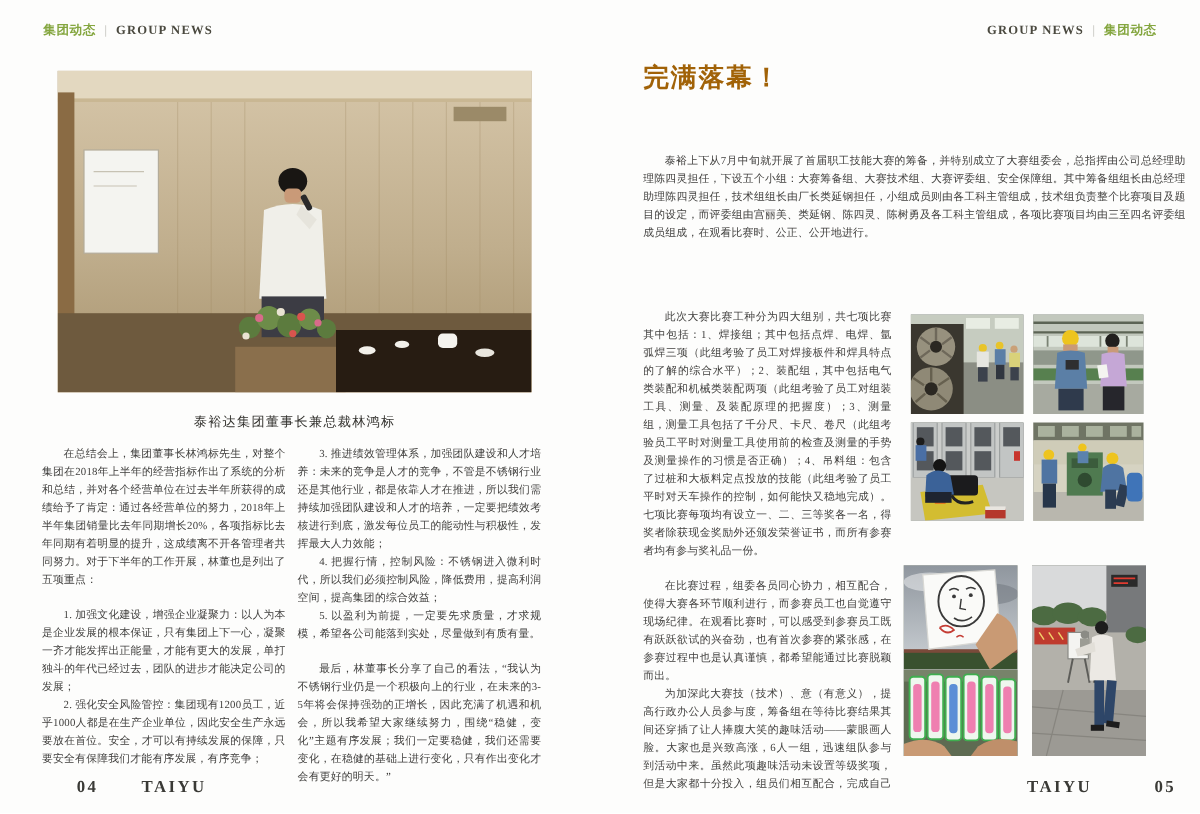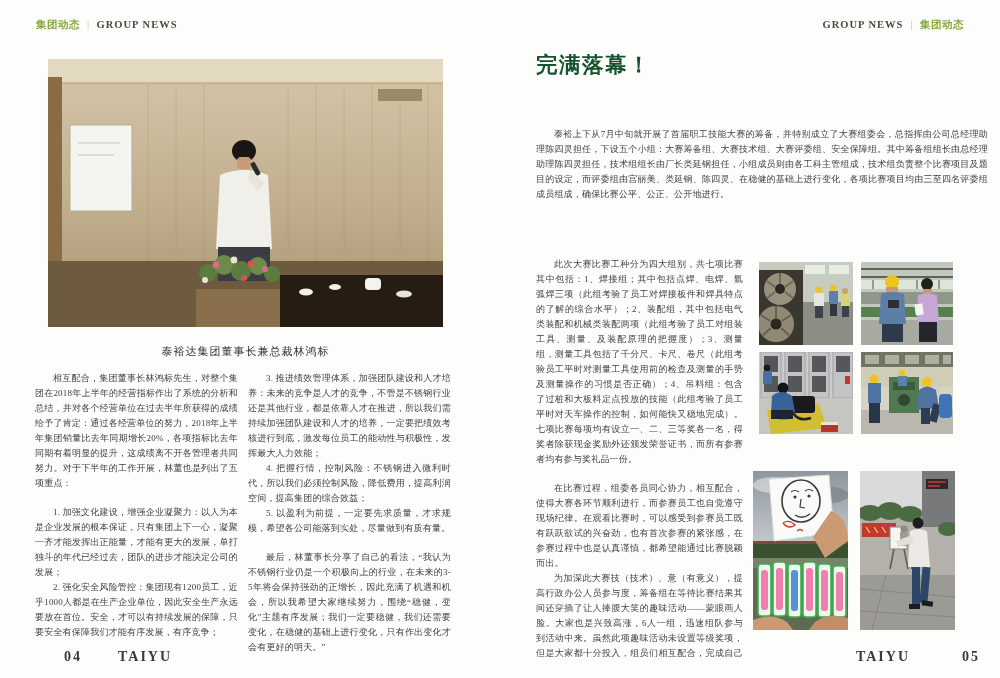--- a/index.html
+++ b/index.html
@@ -25,21 +25,21 @@
   
   .foot{position:absolute;top:649px;font-size:14px;color:#3a3a36;letter-spacing:2px;font-weight:bold;white-space:nowrap;}
   .foot-left{left:64px;}
   .foot-left .num{margin-right:36px;}
   .foot-right{right:20px;text-align:right;}
   .foot-right .num{margin-left:24px;padding-left:28px;}
   
   .rp-title{position:absolute;left:536px;top:50px;line-height:31px;font-weight:bold;
             font-size:21.5px;letter-spacing:1.5px;white-space:nowrap;}
   .rp-title .l1{color:#7d9c44;}
-  .rp-title .l2{color:#14532d;}
+  .rp-title .l2{color:#a16207;}
   .rp-intro{position:absolute;left:536px;top:127px;width:452px;
             font-size:9px;line-height:15px;text-align:justify;letter-spacing:.2px;}
   .rp-body{position:absolute;left:536px;top:257px;width:207px;height:400px;overflow:hidden;
            font-size:9px;line-height:15px;text-align:justify;letter-spacing:.2px;}
   
   .ph{position:absolute;overflow:hidden;background:#9aa098;}
   .pA1{left:759px;top:262px;width:94px;height:83px;}
   .pB1{left:861px;top:262px;width:92px;height:83px;}
   .pA2{left:759px;top:352px;width:94px;height:82px;}
   .pB2{left:861px;top:352px;width:92px;height:82px;}
@@ -114,40 +114,40 @@
       <rect x="232" y="216" width="163" height="52" fill="#271c12"></rect>
       <ellipse cx="258" cy="233" rx="7" ry="3.5" fill="#f2f0ea"></ellipse>
       <ellipse cx="287" cy="228" rx="6" ry="3" fill="#f2f0ea"></ellipse>
       <rect x="317" y="219" width="16" height="12" rx="4" fill="#f5f3ee"></rect>
       <ellipse cx="356" cy="235" rx="8" ry="3.5" fill="#e8e5dd"></ellipse>
     </svg>
   </div>
   <div class="caption">泰裕达集团董事长兼总裁林鸿标</div>
 
   <div class="lcols">
-    <p>相互配合，集团董事长林鸿标先生，对整个集团在2018年上半年的经营指标作出了系统的分析和总结，并对各个经营单位在过去半年所获得的成绩给予了肯定：通过各经营单位的努力，2018年上半年集团销量比去年同期增长20%，各项指标比去年同期有着明显的提升，这成绩离不开各管理者共同努力。对于下半年的工作开展，林董也是列出了五项重点：</p>
+    <p>在总结会上，集团董事长林鸿标先生，对整个集团在2018年上半年的经营指标作出了系统的分析和总结，并对各个经营单位在过去半年所获得的成绩给予了肯定：通过各经营单位的努力，2018年上半年集团销量比去年同期增长20%，各项指标比去年同期有着明显的提升，这成绩离不开各管理者共同努力。对于下半年的工作开展，林董也是列出了五项重点：</p>
     <p class="gap">1. 加强文化建设，增强企业凝聚力：以人为本是企业发展的根本保证，只有集团上下一心，凝聚一齐才能发挥出正能量，才能有更大的发展，单打独斗的年代已经过去，团队的进步才能决定公司的发展；</p>
     <p>2. 强化安全风险管控：集团现有1200员工，近乎1000人都是在生产企业单位，因此安全生产永远要放在首位。安全，才可以有持续发展的保障，只要安全有保障我们才能有序发展，有序竞争；</p>
     <p>3. 推进绩效管理体系，加强团队建设和人才培养：未来的竞争是人才的竞争，不管是不锈钢行业还是其他行业，都是依靠人才在推进，所以我们需持续加强团队建设和人才的培养，一定要把绩效考核进行到底，激发每位员工的能动性与积极性，发挥最大人力效能；</p>
     <p>4. 把握行情，控制风险：不锈钢进入微利时代，所以我们必须控制风险，降低费用，提高利润空间，提高集团的综合效益；</p>
     <p>5. 以盈利为前提，一定要先求质量，才求规模，希望各公司能落到实处，尽量做到有质有量。</p>
     <p class="gap">最后，林董事长分享了自己的看法，“我认为不锈钢行业仍是一个积极向上的行业，在未来的3-5年将会保持强劲的正增长，因此充满了机遇和机会，所以我希望大家继续努力，围绕“稳健，变化”主题有序发展；我们一定要稳健，我们还需要变化，在稳健的基础上进行变化，只有作出变化才会有更好的明天。”</p>
 
   </div>
 
   <div class="foot foot-left">
     <span class="num">04</span><span>TAIYU</span>
   </div>
 
   <div class="rp-title">
     <div class="l2">完满落幕！</div>
   </div>
 
   <div class="rp-intro">
-    <p>泰裕上下从7月中旬就开展了首届职工技能大赛的筹备，并特别成立了大赛组委会，总指挥由公司总经理助理陈四灵担任，下设五个小组：大赛筹备组、大赛技术组、大赛评委组、安全保障组。其中筹备组组长由总经理助理陈四灵担任，技术组组长由厂长类延钢担任，小组成员则由各工科主管组成，技术组负责整个比赛项目及题目的设定，而评委组由宫丽美、类延钢、陈四灵、在稳健的基础上进行变化，各项比赛项目均由三至四名评委组成员组成，确保比赛公平、公正、公开地进行。</p>
+    <p>泰裕上下从7月中旬就开展了首届职工技能大赛的筹备，并特别成立了大赛组委会，总指挥由公司总经理助理陈四灵担任，下设五个小组：大赛筹备组、大赛技术组、大赛评委组、安全保障组。其中筹备组组长由总经理助理陈四灵担任，技术组组长由厂长类延钢担任，小组成员则由各工科主管组成，技术组负责整个比赛项目及题目的设定，而评委组由宫丽美、类延钢、陈四灵、陈树勇及各工科主管组成，各项比赛项目均由三至四名评委组成员组成，在观看比赛时、公正、公开地进行。</p>
   </div>
 
   <div class="rp-body">
     <p>此次大赛比赛工种分为四大组别，共七项比赛其中包括：1、焊接组；其中包括点焊、电焊、氩弧焊三项（此组考验了员工对焊接板件和焊具特点的了解的综合水平）；2、装配组，其中包括电气类装配和机械类装配两项（此组考验了员工对组装工具、测量、及装配原理的把握度）；3、测量组，测量工具包括了千分尺、卡尺、卷尺（此组考验员工平时对测量工具使用前的检查及测量的手势及测量操作的习惯是否正确）；4、吊料组：包含了过桩和大板料定点投放的技能（此组考验了员工平时对天车操作的控制，如何能快又稳地完成）。七项比赛每项均有设立一、二、三等奖各一名，得奖者除获现金奖励外还颁发荣誉证书，而所有参赛者均有参与奖礼品一份。</p>
     <p class="gap">在比赛过程，组委各员同心协力，相互配合，使得大赛各环节顺利进行，而参赛员工也自觉遵守现场纪律。在观看比赛时，可以感受到参赛员工既有跃跃欲试的兴奋劲，也有首次参赛的紧张感，在参赛过程中也是认真谨慎，都希望能通过比赛脱颖而出。</p>
     <p>为加深此大赛技（技术）、意（有意义），提高行政办公人员参与度，筹备组在等待比赛结果其间还穿插了让人捧腹大笑的趣味活动——蒙眼画人脸。大家也是兴致高涨，6人一组，迅速组队参与到活动中来。虽然此项趣味活动未设置等级奖项，但是大家都十分投入，组员们相互配合，完成自己组的作品，而参与活动的员工均有一份礼品。</p>
   </div>
 
   <div class="ph pA1">
     <svg viewBox="0 0 94 83" preserveAspectRatio="none">

